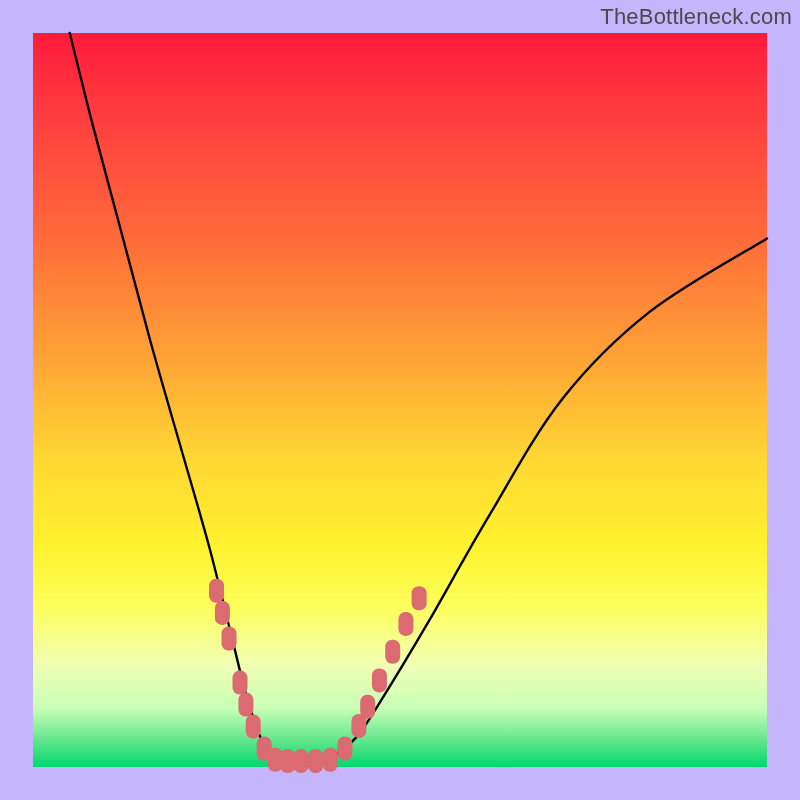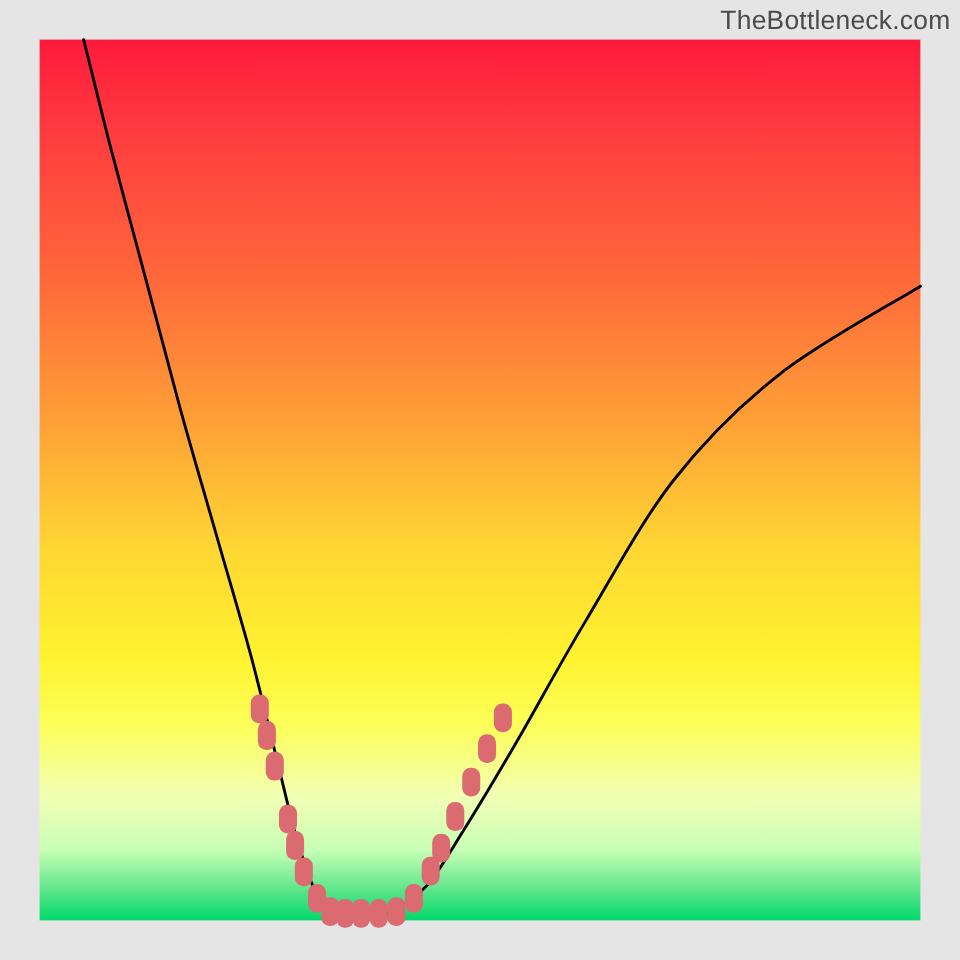--- a/index.html
+++ b/index.html
@@ -10,21 +10,21 @@
     background: #000;
     font-family: Arial, Helvetica, sans-serif;
     overflow: hidden;
   }
   .frame {
     position: absolute;
     left: 0;
     top: 0;
     width: 800px;
     height: 800px;
-    background: #e5e5e5;
+    background: #c4b5fd;
   }
   .plot {
     position: absolute;
     left: 33px;
     top: 33px;
     width: 734px;
     height: 734px;
     
     background: linear-gradient(
       to bottom,

